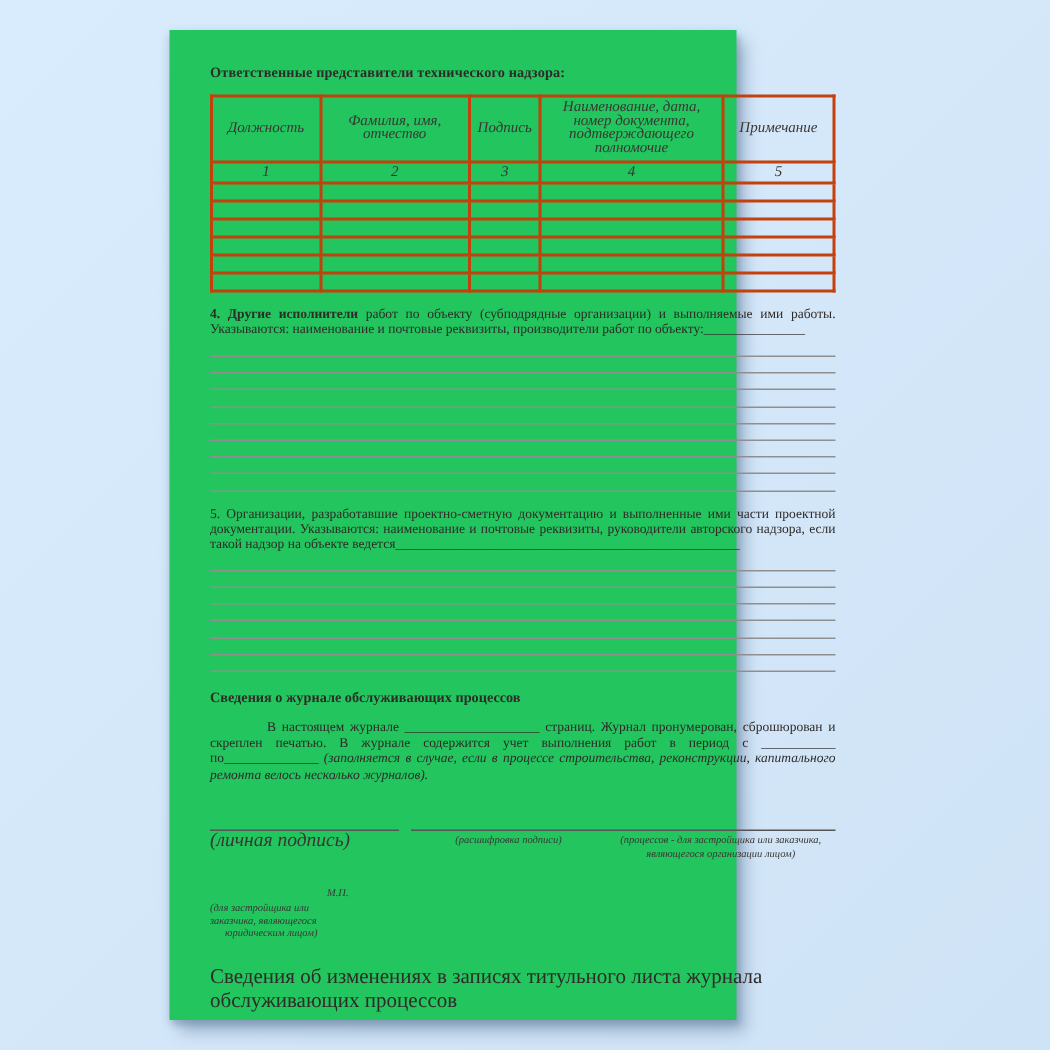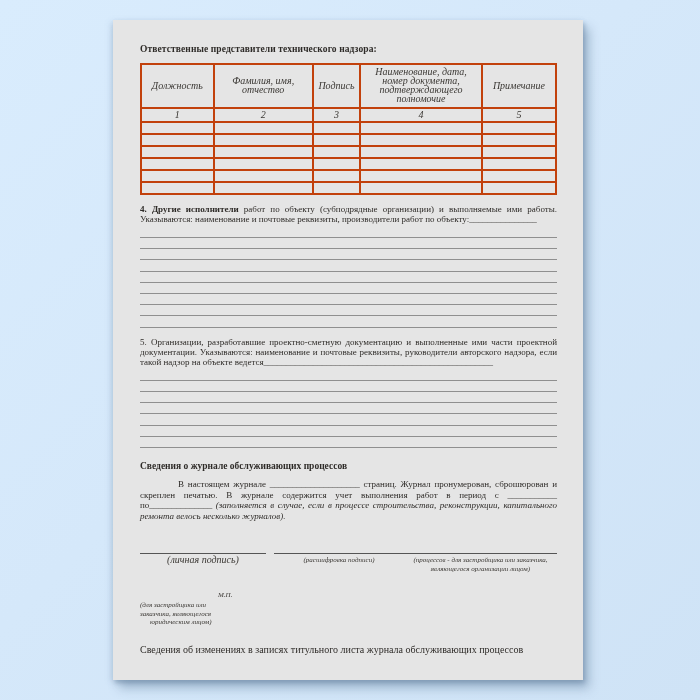--- a/index.html
+++ b/index.html
@@ -3,22 +3,22 @@
 <meta charset="utf-8">
 <style>
   html,body{margin:0;padding:0;}
   body{
     width:700px;height:700px;position:relative;overflow:hidden;
     background:linear-gradient(135deg,#d9ecfd 0%,#d5e8fa 45%,#cfe3f6 100%);
     font-family:"Liberation Serif","DejaVu Serif",serif;
     color:#2e2b28;
   }
   .page{
-    position:absolute;left:113px;top:20px;width:470px;height:660px;
-    background:#e5e5e5;
+    position:absolute;left:113px;top:20px;width:378px;height:660px;
+    background:#22c55e;
     box-shadow:6px 8px 10px rgba(96,125,155,.45), 2px 3px 4px rgba(96,125,155,.35), -2px 2px 6px rgba(120,145,170,.25);
   }
   .content{
     position:absolute;left:27px;top:24px;width:417px;
   }
   .doc-title{font-size:9.5px;font-weight:bold;letter-spacing:.1px;}
   table.reps{
     border-collapse:collapse;width:100%;margin-top:9px;
     table-layout:fixed;
   }
@@ -42,28 +42,28 @@
   }
   .journal-para{
     margin-top:8px;font-size:9px;line-height:10.6px;text-align:justify;
   }
   .journal-para .indent{display:inline-block;width:38px;}
   .journal-para .it{font-style:italic;}
   .sig-row{display:flex;margin-top:22px;}
   .sig-col1{width:126px;margin-right:8px;}
   .sig-col2{flex:1;}
   .sig-line{border-bottom:1px solid #555;height:10px;}
-  .sig-label{font-size:10px;font-style:italic;text-align:center;margin-top:2px;line-height:8.6px;color:#3a3733;}
+  .sig-label{font-size:13px;font-style:italic;text-align:left;margin-top:2px;line-height:8.6px;color:#3a3733;}
   .sig-col2-labels{display:flex;margin-top:2px;}
   .sig-label2{width:130px;font-size:7px;font-style:italic;text-align:center;line-height:8.6px;color:#3a3733;}
   .sig-label3{flex:1;font-size:7px;font-style:italic;text-align:center;line-height:8.6px;color:#3a3733;}
   .mp-block{margin-top:17px;width:120px;font-size:7px;font-style:italic;line-height:8.6px;color:#3a3733;}
   .mp-stamp{margin-left:78px;margin-bottom:2px;}
   .mp-note3{margin-left:10px;}
-  .footer-line{margin-top:17px;font-size:10px;}
+  .footer-line{margin-top:17px;font-size:14px;}
 </style>
 </head>
 <body>
 
 <div class="page">
   <div class="content">
 
     <div class="doc-title">Ответственные представители технического надзора:</div>
 
     <table class="reps">

